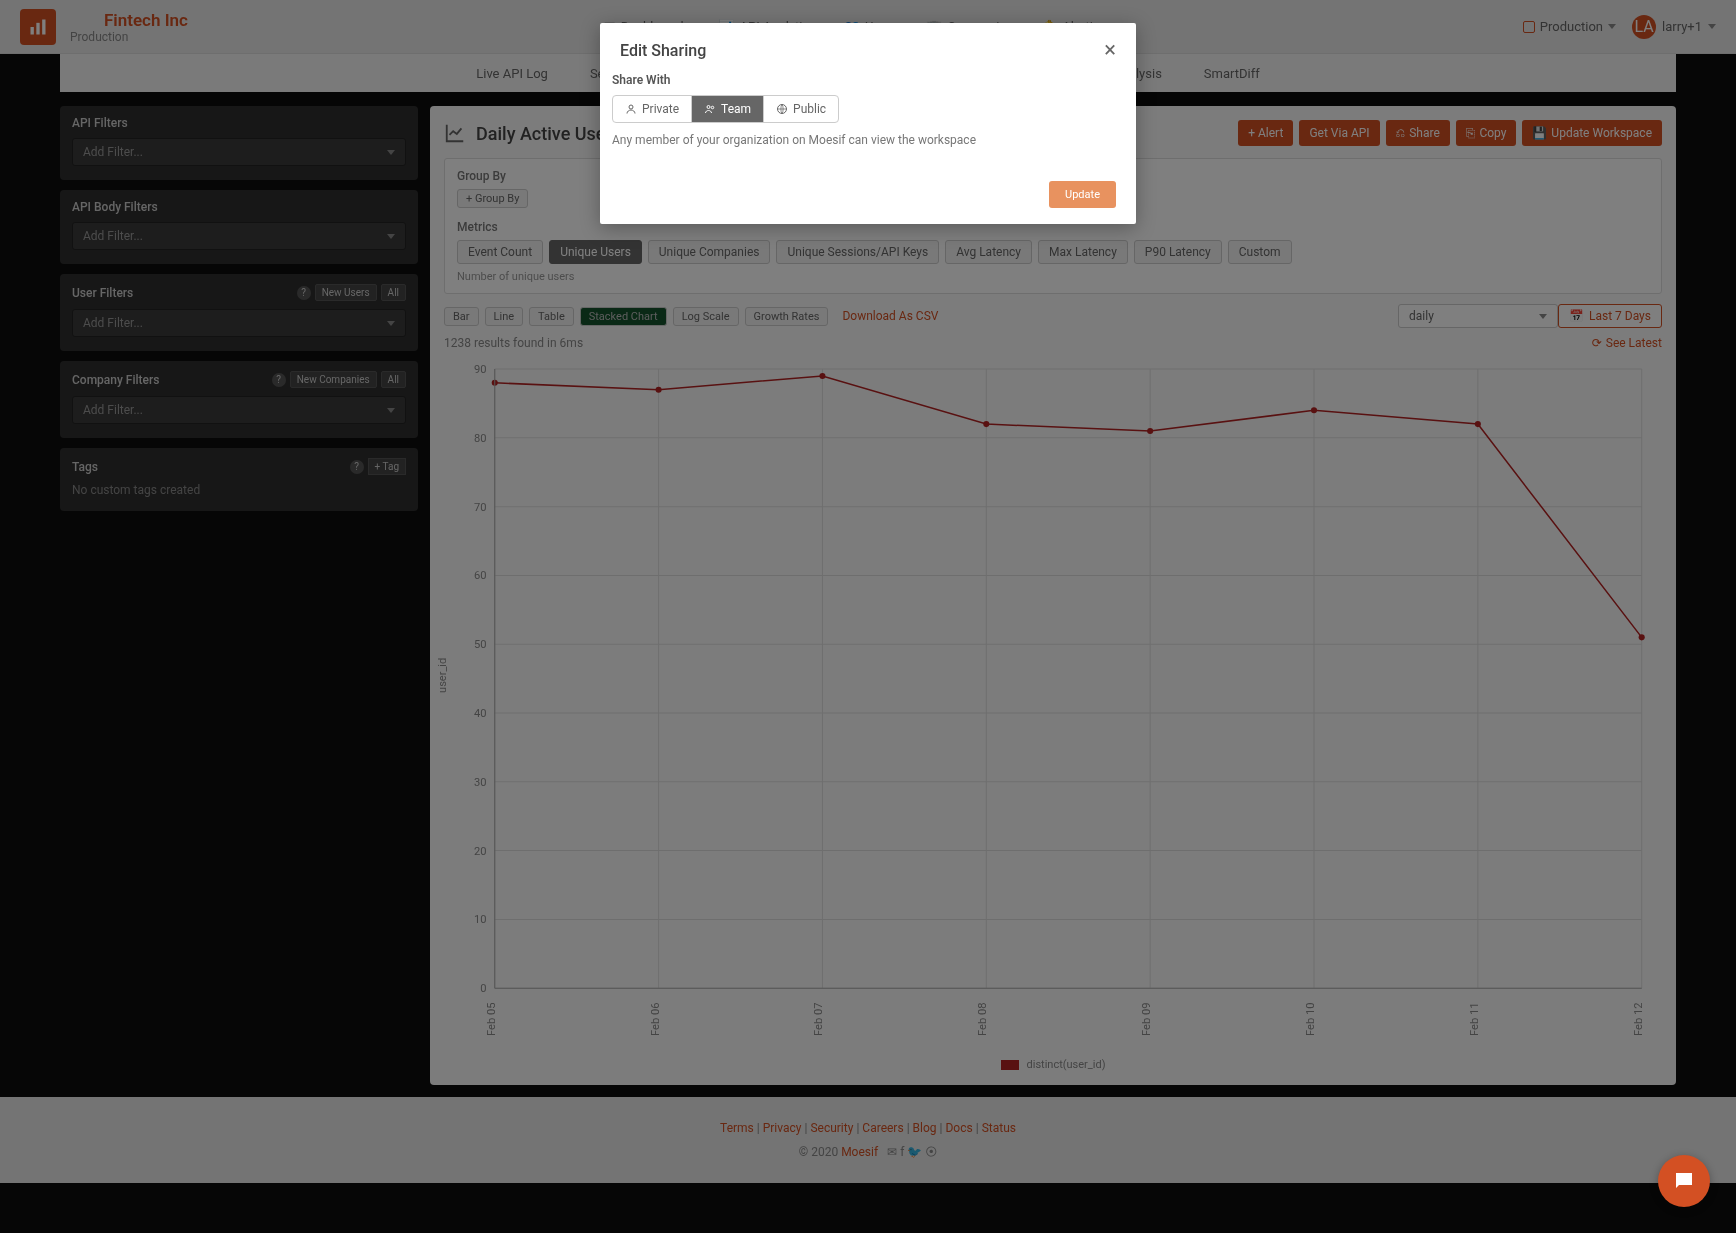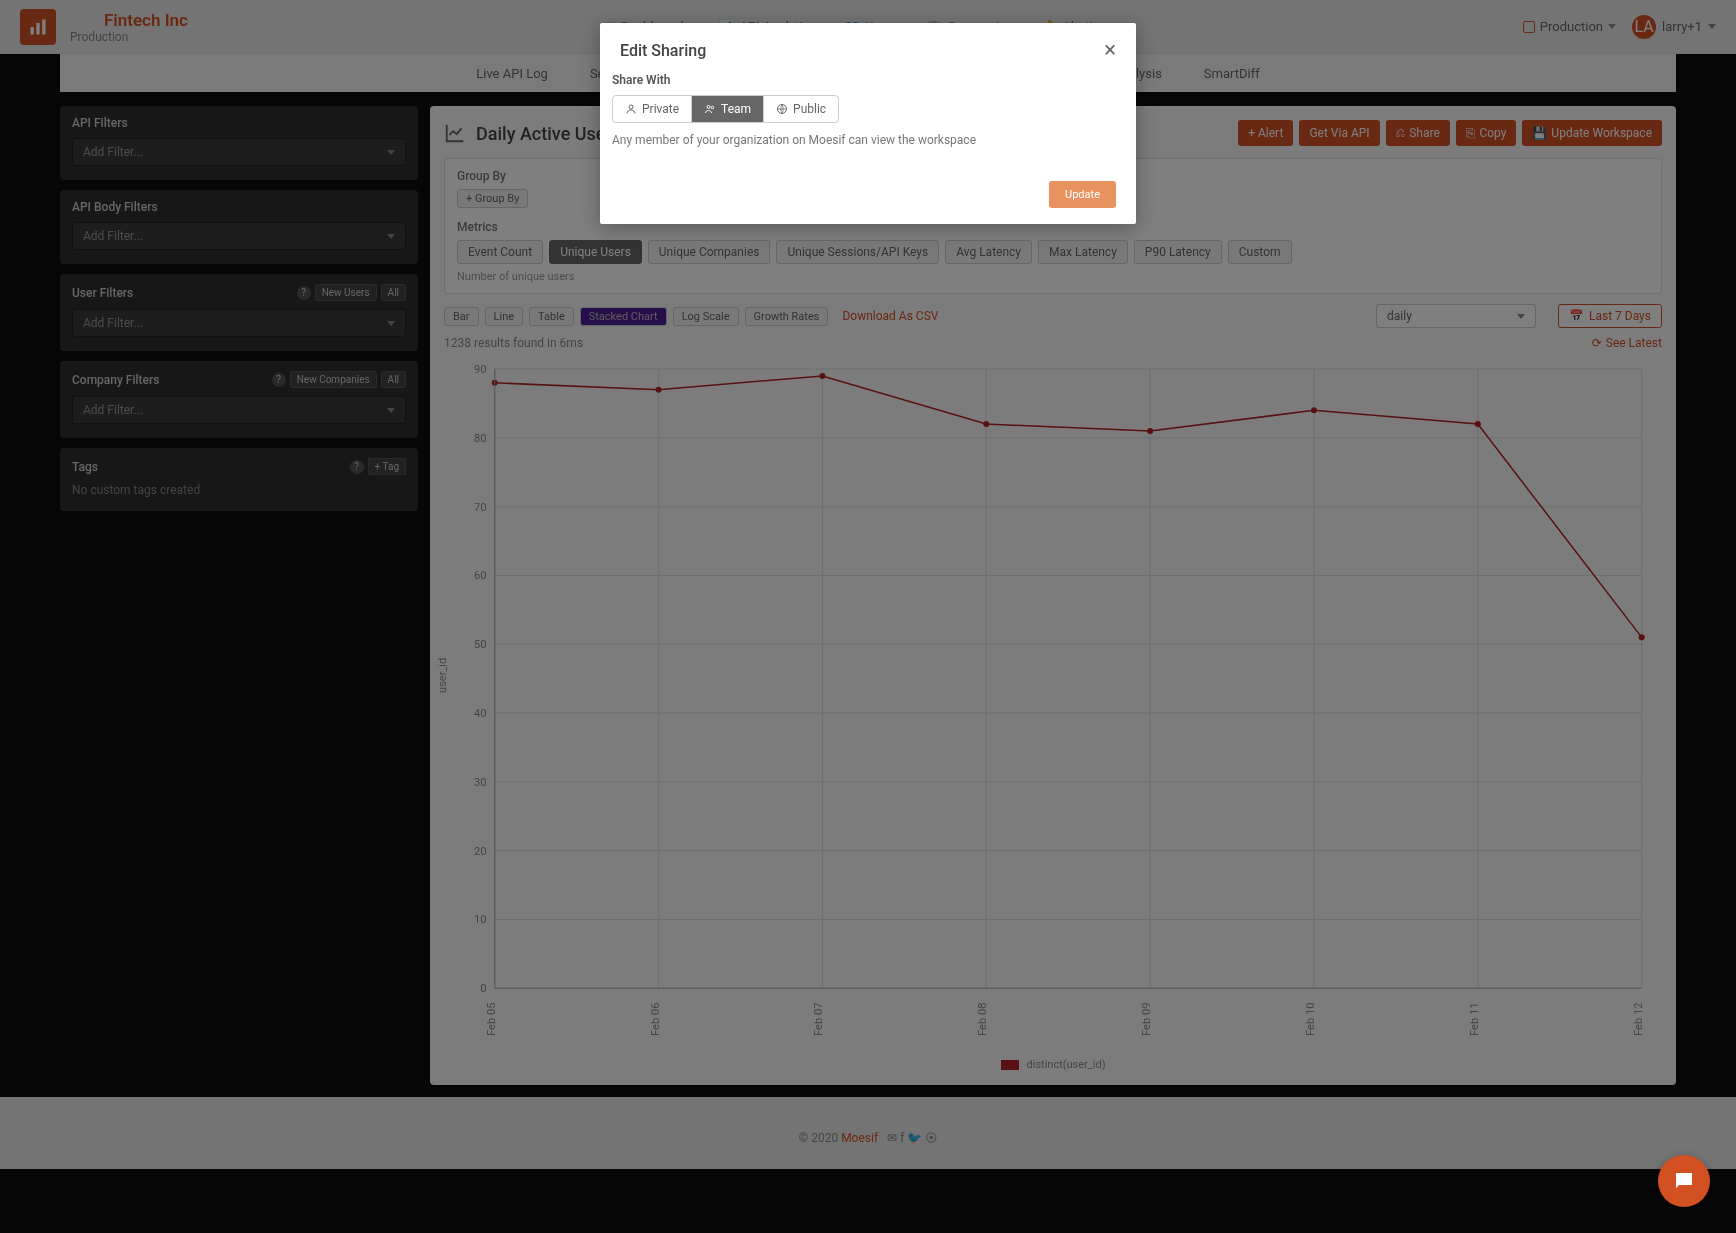--- a/index.html
+++ b/index.html
@@ -35,26 +35,26 @@
 .main-title{display:flex;align-items:center;gap:10px;}
 .main-title h2{font-size:18px;font-weight:500;color:#444;}
 .main-actions{display:flex;gap:6px;}
 .btn-o{background:#d35023;color:#fff;border:none;padding:6px 10px;border-radius:3px;font-size:12px;cursor:pointer;display:flex;align-items:center;gap:4px;}
 .panel{border:1px solid #ddd;border-radius:3px;padding:10px 12px;margin-bottom:10px;background:#fff;}
 .panel-label{color:#777;font-size:12px;font-weight:500;margin-bottom:6px;}
 .chip-row{display:flex;gap:6px;flex-wrap:wrap;}
 .chip{border:1px solid #ccc;background:#f3f3f3;padding:4px 10px;border-radius:3px;font-size:12px;color:#666;cursor:pointer;}
 .chip.active{background:#666;color:#fff;border-color:#666;}
 .chip.sm{padding:2px 8px;font-size:11px;}
-.chip.disabled{color:#bbb;background:#4c1d95;}
+.chip.disabled{color:#bbb;background:#14532d;}
 .metric-desc{color:#999;font-size:11px;margin-top:6px;}
 .toolbar{display:flex;align-items:center;justify-content:space-between;margin-bottom:8px;}
 .tb-left{display:flex;gap:6px;align-items:center;}
 .csv-link{color:#d35023;font-size:12px;margin-left:8px;cursor:pointer;}
-.tb-right{display:flex;gap:22px;align-items:center;}
+.tb-right{display:flex;gap:0;align-items:center;}
 .interval-sel{border:1px solid #ccc;background:#fff;padding:4px 10px;width:160px;font-size:12px;color:#666;display:flex;justify-content:space-between;align-items:center;cursor:pointer;border-radius:3px;}
 .date-btn{border:1px solid #d35023;color:#d35023;background:#fff;padding:4px 10px;border-radius:3px;font-size:12px;display:flex;gap:5px;align-items:center;cursor:pointer;}
 .results-row{display:flex;justify-content:space-between;color:#888;font-size:12px;margin-bottom:4px;}
 .see-latest{color:#d35023;cursor:pointer;display:flex;gap:4px;align-items:center;}
 .chart-wrap{position:relative;height:700px;}
 .chart-svg{width:100%;height:100%;}
 .legend{display:flex;justify-content:center;align-items:center;gap:8px;margin-top:4px;}
 .legend-sw{width:18px;height:10px;background:#b22222;}
 .legend-lb{color:#888;font-size:11px;}
 .footer{text-align:center;padding:24px 0;color:#888;font-size:12px;background:#e8e8e8;margin-top:12px;}
@@ -331,20 +331,21 @@
           </svg>
       </div>
       <div class="legend">
         <span class="legend-sw"></span>
         <span class="legend-lb">distinct(user_id)</span>
       </div>
     </div>
   </div>
 
   <div class="footer">
+    <div id="footer-links"><a>Terms</a><span class="sep">|</span><a>Privacy</a><span class="sep">|</span><a>Security</a><span class="sep">|</span><a>Careers</a><span class="sep">|</span><a>Blog</a><span class="sep">|</span><a>Docs</a><span class="sep">|</span><a>Status</a></div>
     <div style="margin-top:10px">
       <span>© 2020 </span>
       <a>Moesif</a>
       <span style="margin-left:6px">✉</span>
       <span> f </span>
       <span>🐦</span>
       <span> ⦿</span>
     </div>
   </div>
 

